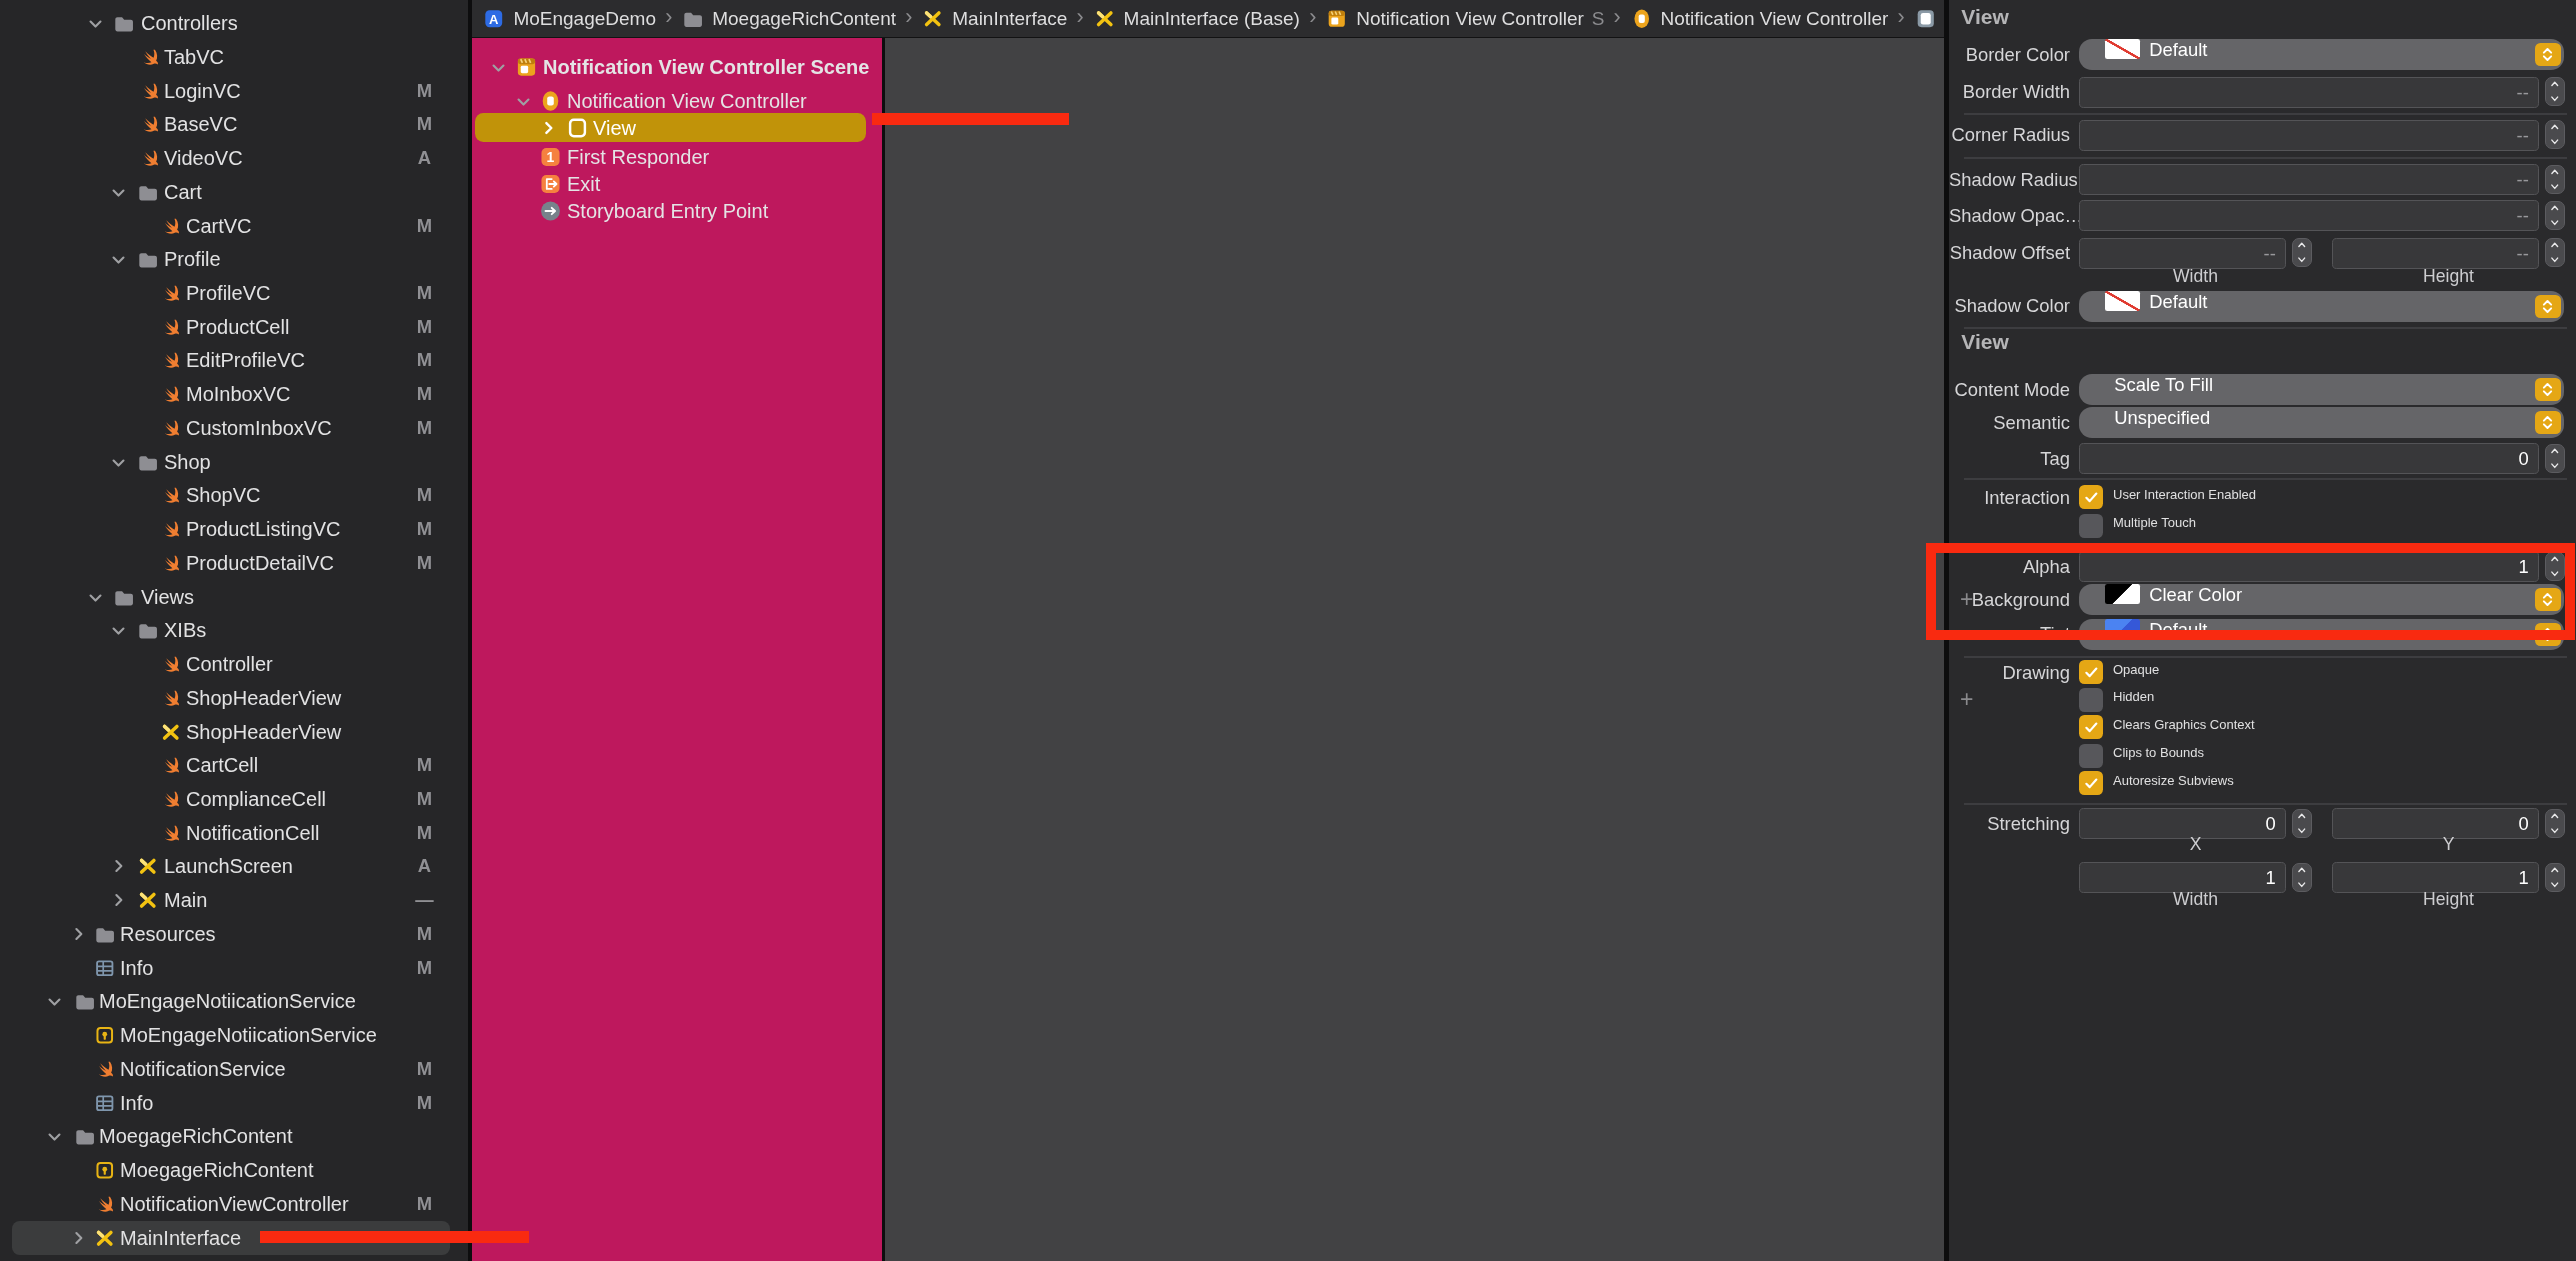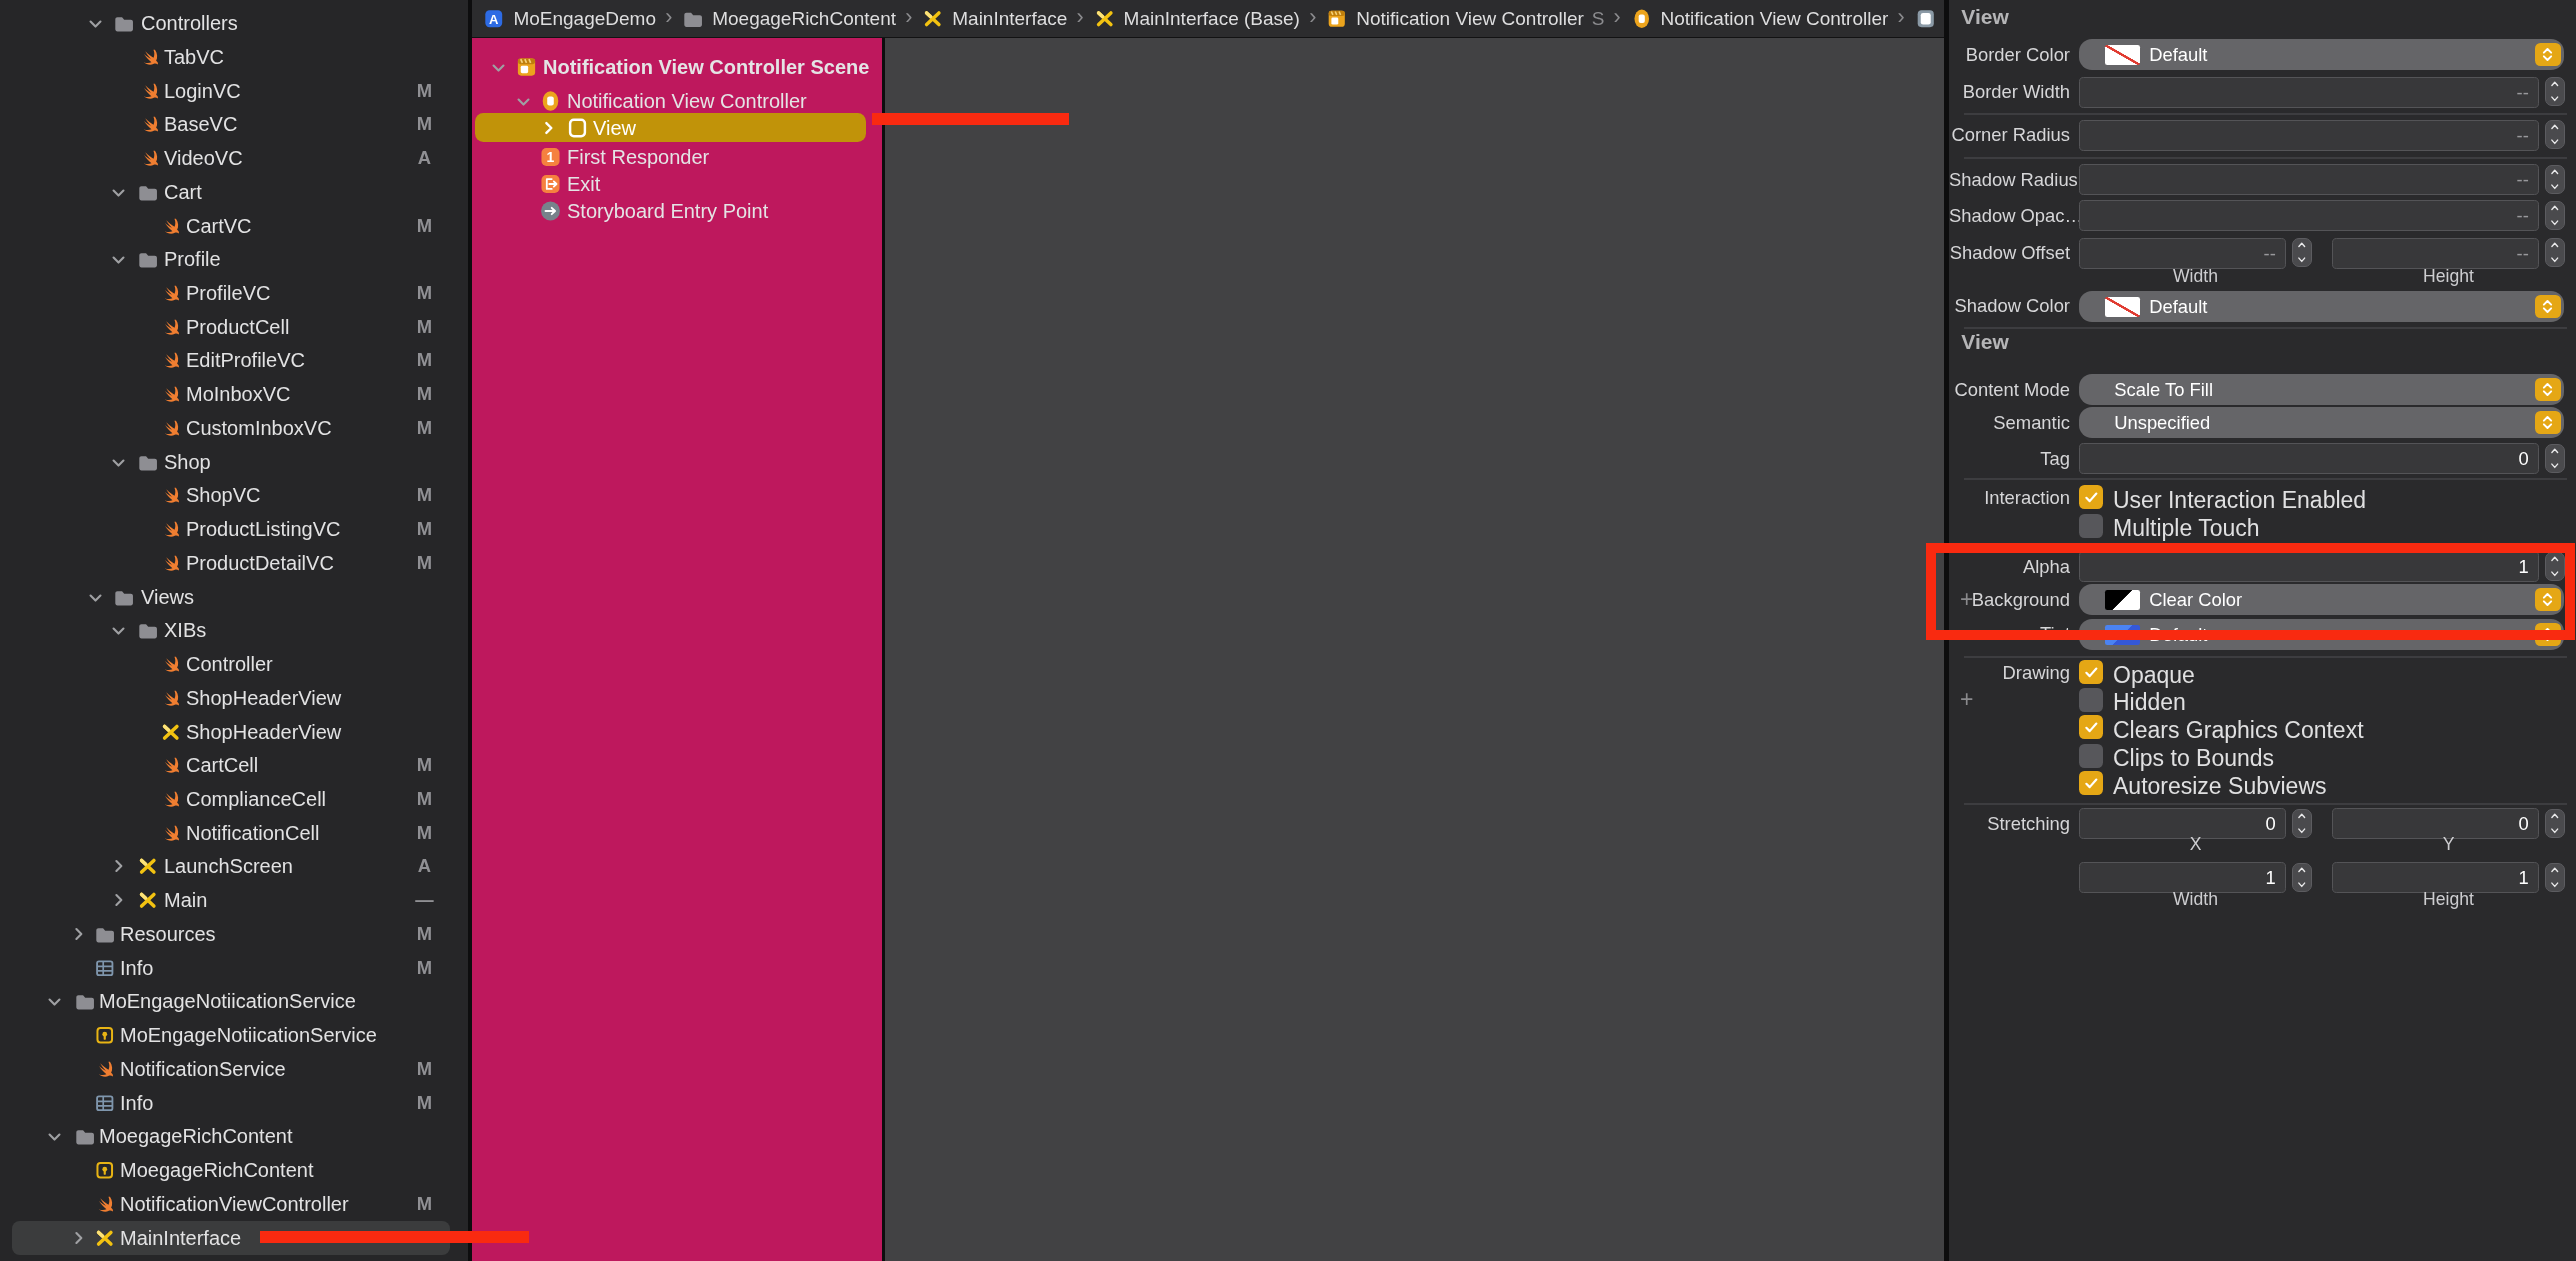--- a/index.html
+++ b/index.html
@@ -38,37 +38,37 @@
   .jb-item{display:flex;align-items:center;gap:7.7px;font-size:19px;color:#dededf;}
   .jb-sep{color:#8b8b8e;font-size:21.5px;margin:0 9.2px;transform:translateY(-1.5px);}
   .jb-dim{color:#8b8b8e;}
   .jb-ic{width:23px;height:23px;display:flex;align-items:center;justify-content:center;}
 
   
   .insp-header{position:absolute;left:12.3px;font-size:21px;font-weight:bold;color:#b5b5b7;}
   .insp-label{position:absolute;left:0;width:121px;text-align:right;font-size:18.4px;color:#d6d6d8;white-space:nowrap;}
   .insp-sub{position:absolute;text-align:center;font-size:17.6px;color:#cdcdd0;}
   .popup{position:absolute;left:130px;width:485px;height:31px;background:#656568;border-radius:13px;
-    display:flex;align-items:center;padding-left:26px;box-sizing:border-box;}
+    display:flex;align-items:flex-start;padding-left:26px;box-sizing:border-box;}
   .popup-text{font-size:18.4px;color:#ffffff;margin-left:9.2px;white-space:nowrap;}
   .popup-cap{position:absolute;right:3.1px;top:3.8px;width:26px;height:23px;border-radius:5.4px;background:#e5a715;
     display:flex;align-items:center;justify-content:center;}
   .swatch{width:35px;height:20px;border-radius:2.3px;background:#ffffff;flex:0 0 auto;}
   .swatch.nil{background:linear-gradient(to top right,#ffffff 46%,#e03a30 47%,#e03a30 53%,#ffffff 54%);}
   .swatch.clear{background:linear-gradient(135deg,#000000 49%,#ffffff 50%);}
   .swatch.blue{background:linear-gradient(135deg,#4b83f2 49%,#3558d8 50%);}
   .nfield{position:absolute;background:#38383a;border:1.5px solid #545457;border-radius:4.6px;box-sizing:border-box;
     display:flex;align-items:center;justify-content:flex-end;padding-right:9.2px;font-size:18.4px;color:#ffffff;}
   .nfield.dim{color:#98989b;}
   .stepper{position:absolute;width:20px;height:29px;background:#4a4a4d;border:0.8px solid #5c5c60;border-radius:7px;
     box-sizing:border-box;display:flex;flex-direction:column;align-items:center;justify-content:center;gap:2.3px;}
   .checkbox{position:absolute;width:24px;height:24px;border-radius:5.4px;background:#57575b;
     display:flex;align-items:center;justify-content:center;}
   .checkbox.on{background:#e5a715;}
-  .check-label{position:absolute;font-size:23px;color:#e0e0e1;white-space:nowrap;}
+  .check-label{position:absolute;font-size:13px;color:#e0e0e1;white-space:nowrap;}
   .insp-div{position:absolute;left:15.3px;width:603px;height:1.5px;background:#3d3d40;}
   .plus{position:absolute;left:6.1px;width:23px;text-align:center;font-size:23px;color:#8a8a8d;}
 
   
   #scene-dock{position:absolute;left:1274px;top:591px;width:492px;height:48px;background:#252527;
     border:1.5px solid #606063;border-radius:10px;box-sizing:border-box;display:flex;align-items:center;
     justify-content:center;gap:35px;}
   #canvas-view{position:absolute;left:1273px;top:655px;width:495px;height:60px;background:#675f45;
     border:1.5px solid #eeb616;box-sizing:border-box;}
   #entry-arrow{position:absolute;left:1116px;top:652px;}

